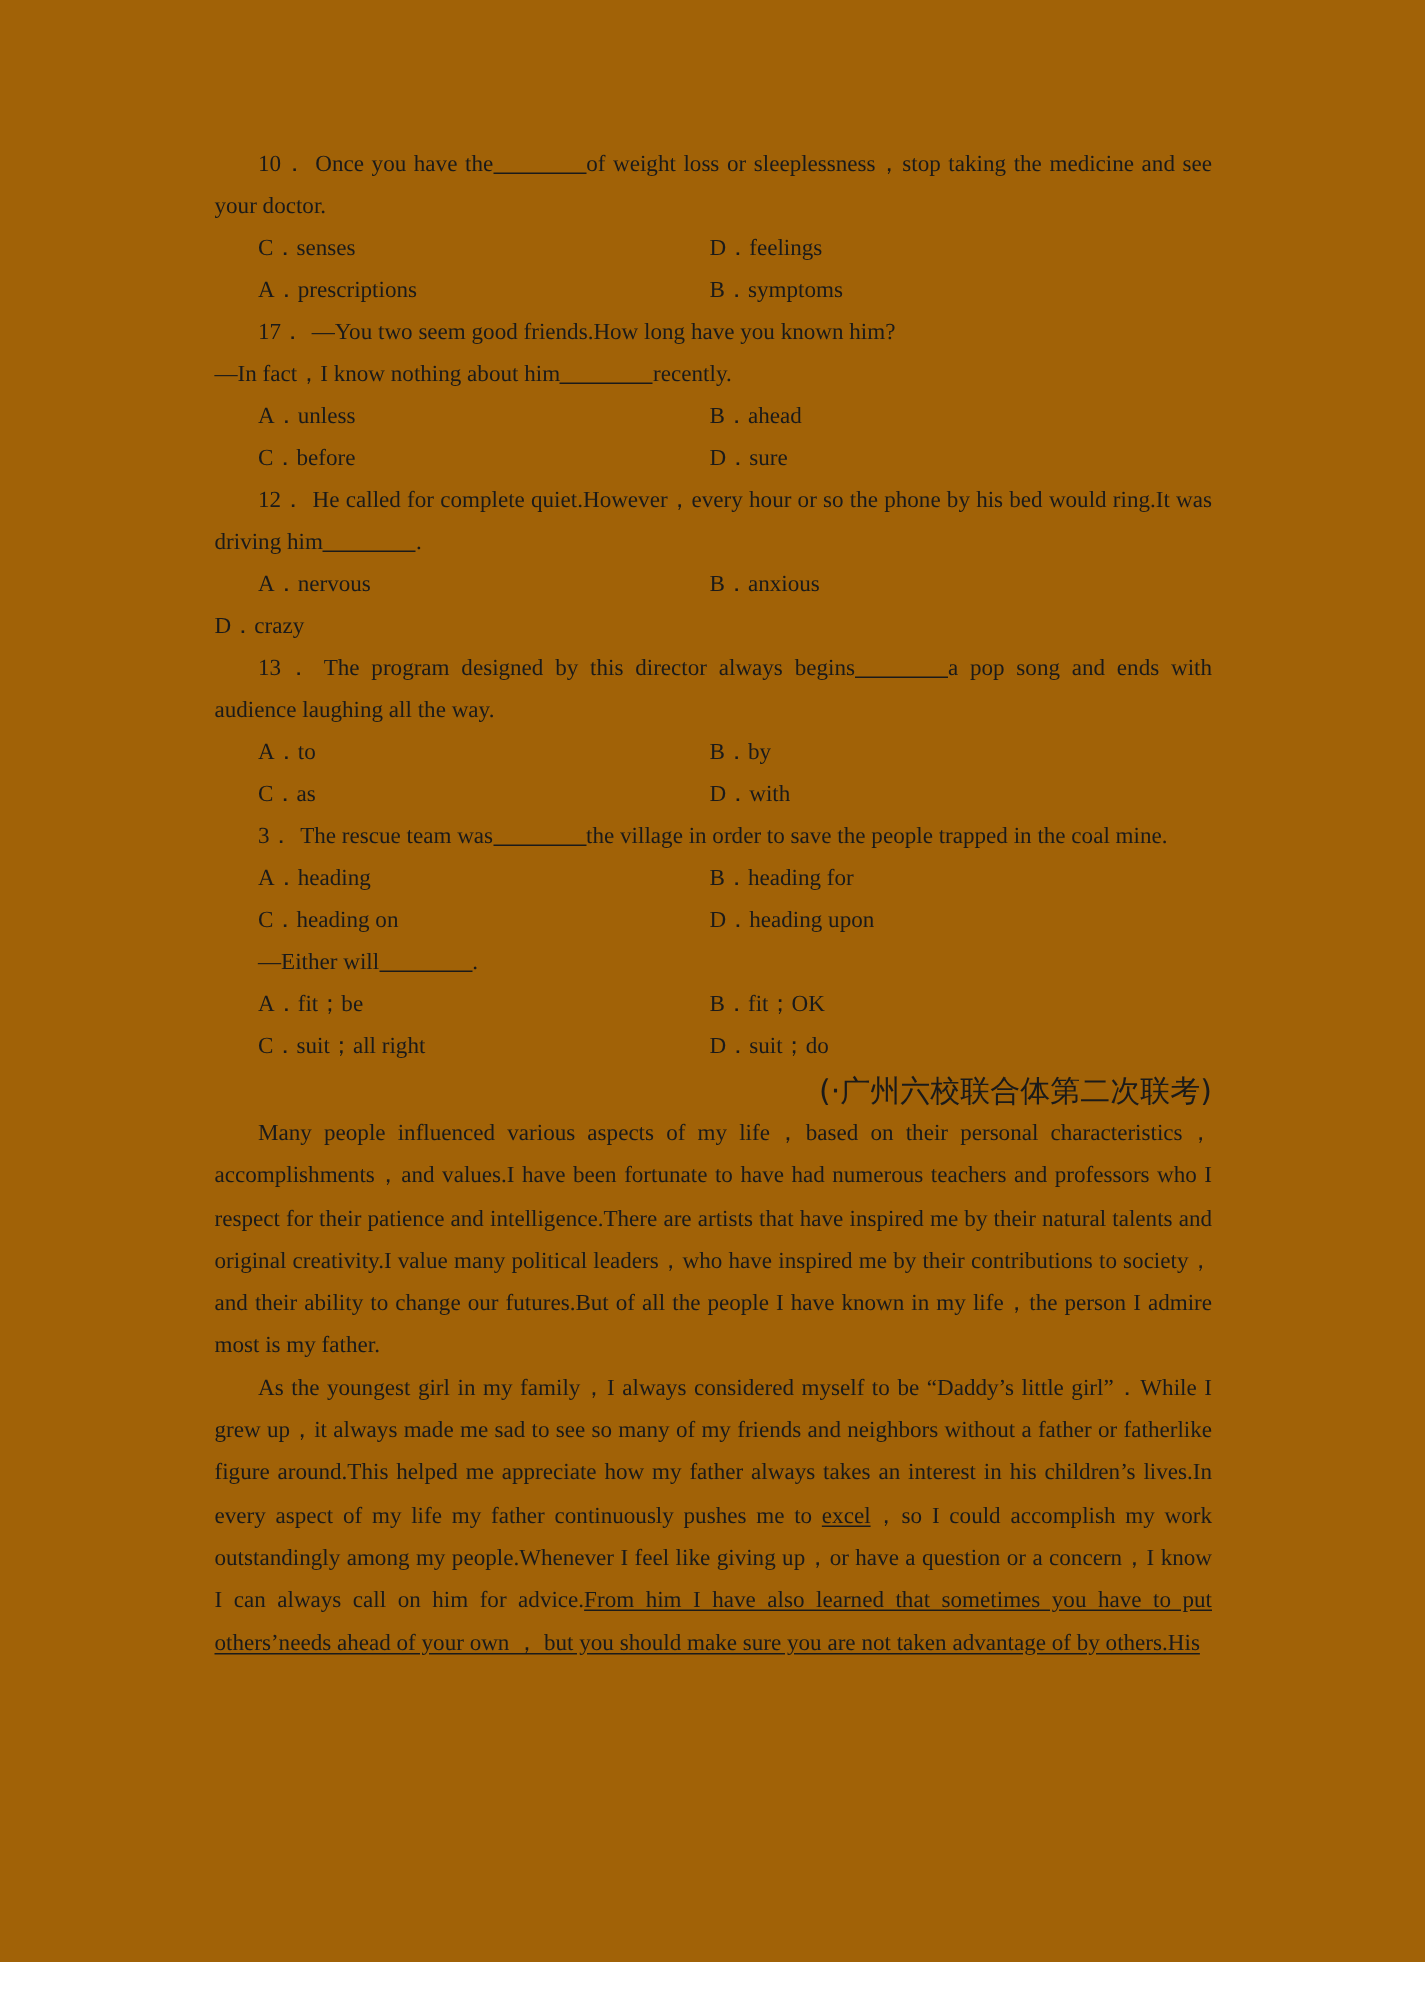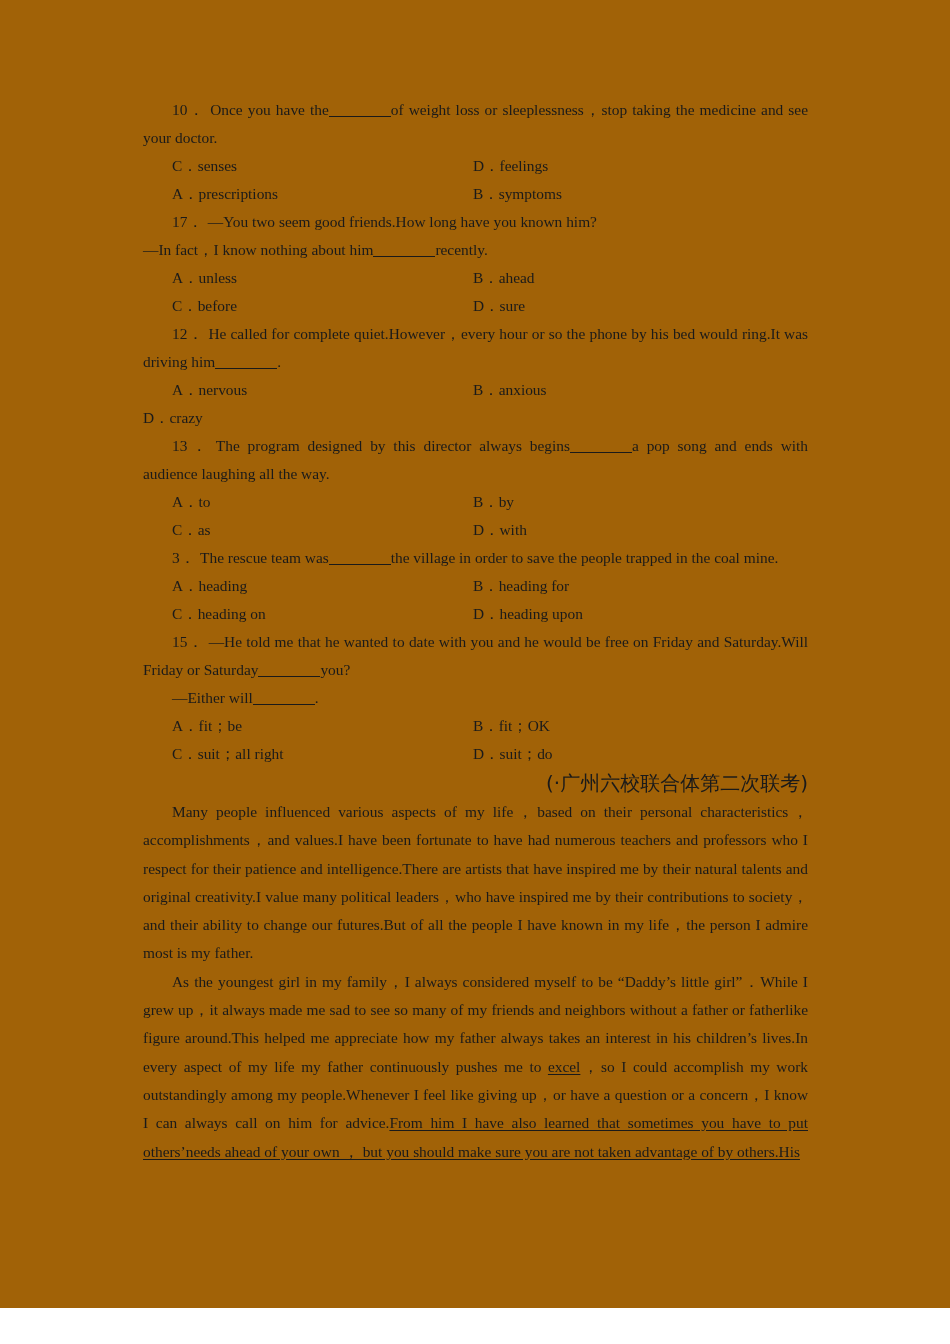--- a/index.html
+++ b/index.html
@@ -169,21 +169,20 @@
         <div class="opt-a">A．heading</div>
         <div class="opt-b">B．heading for</div>
       </div>
       <div class="opts">
         <div class="opt-c">C．heading on</div>
         <div class="opt-d">D．heading upon</div>
       </div>
     </div>
 
     <div class="qblock">
-      <p class="qstem indent"><span>15．</span><span class="sp"></span><span>—He told me that he wanted to date with you and he would be free on  Friday and Saturday.Will  Friday  or Saturday</span><span class="blank"></span><span>you?</span></p>
       <p class="qstem indent"><span>—Either will</span><span class="blank"></span><span>.</span></p>
       <div class="opts">
         <div class="opt-a">A．fit；be</div>
         <div class="opt-b">B．fit；OK</div>
       </div>
       <div class="opts">
         <div class="opt-c">C．suit；all right</div>
         <div class="opt-d">D．suit；do</div>
       </div>
     </div>

